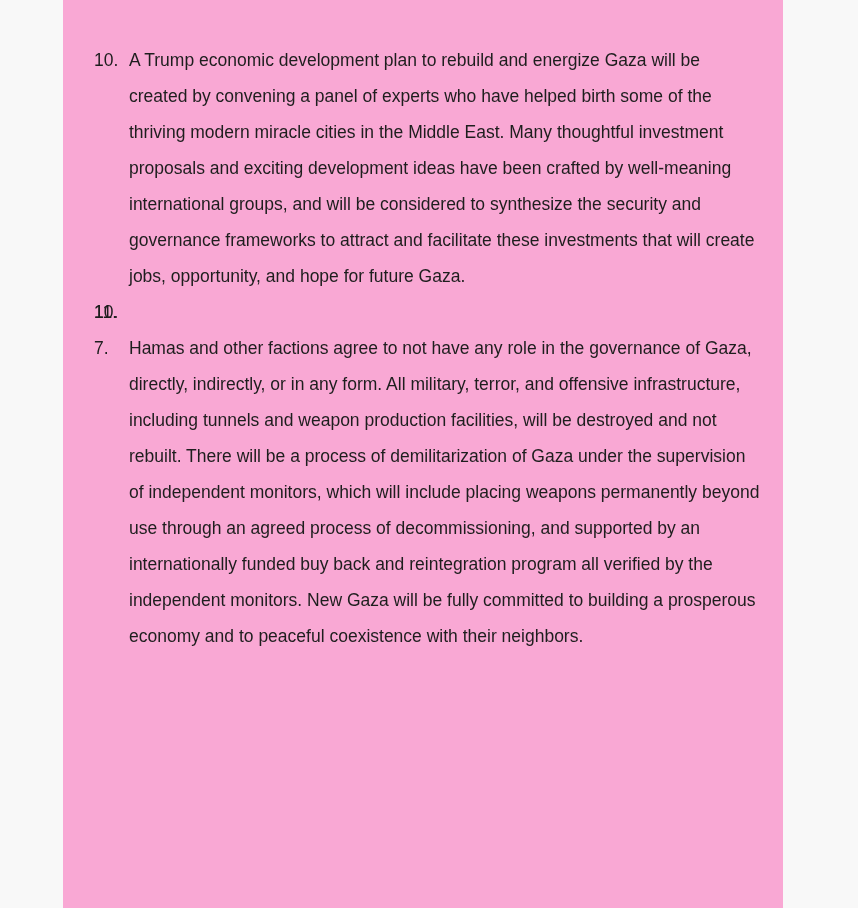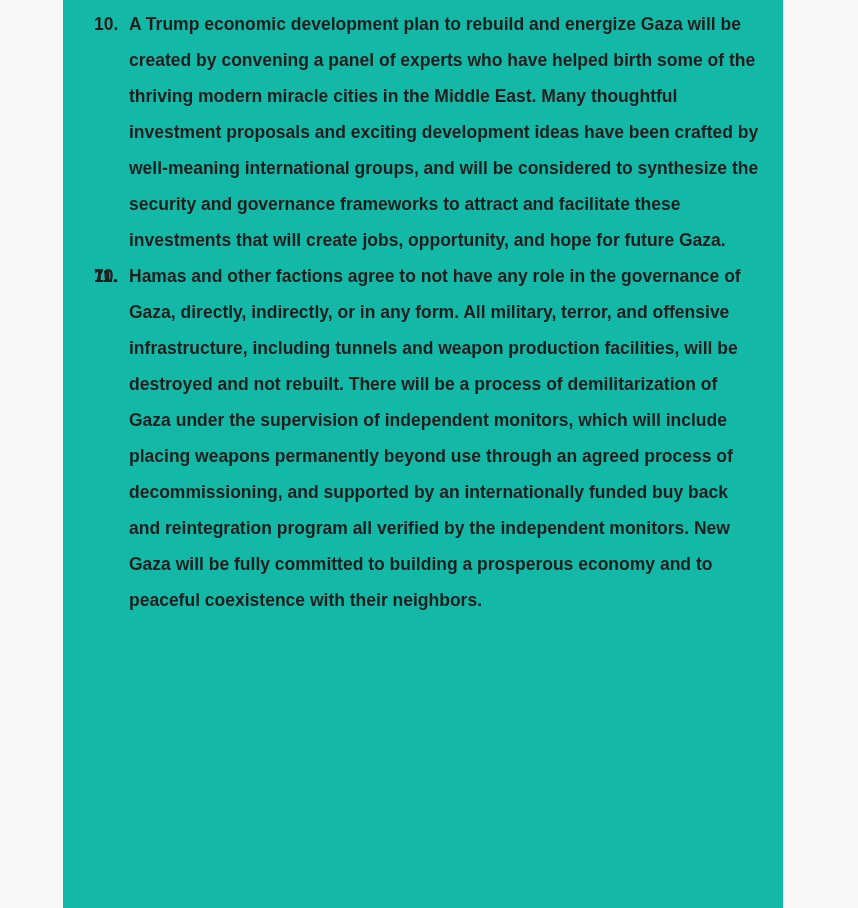--- a/index.html
+++ b/index.html
@@ -9,22 +9,21 @@
       height: 908px;
       overflow: hidden;
       background: #f8f8f8;
     }
     .page {
       position: absolute;
       left: 63px;
       top: 0;
       width: 720px;
       height: 908px;
-      background: #14b8a6;
-      font-weight: bold;
+      background: #f9a8d4;
     }
     .list {
       position: absolute;
       left: 0;
       top: 6px;
       width: 720px;
       margin: 0;
       padding: 0;
       list-style: none;
       font-family: "Liberation Sans", sans-serif;
@@ -40,20 +39,21 @@
     .num {
       position: absolute;
       left: 31px;
       top: 0;
       width: 34px;
       text-align: left;
     }
     .text {
       display: block;
       width: 634px;
+      margin-top: 36px;
     }
   </style>
 </head>
 <body>
 
 <div class="page">
   <ol class="list">
     <li class="item">
       <span class="num">10.</span>
       <span class="text">A Trump economic development plan to rebuild and energize Gaza will be created by convening a panel of experts who have helped birth some of the thriving modern miracle cities in the Middle East. Many thoughtful investment proposals and exciting development ideas have been crafted by well-meaning international groups, and will be considered to synthesize the security and governance frameworks to attract and facilitate these investments that will create jobs, opportunity, and hope for future Gaza.</span>

